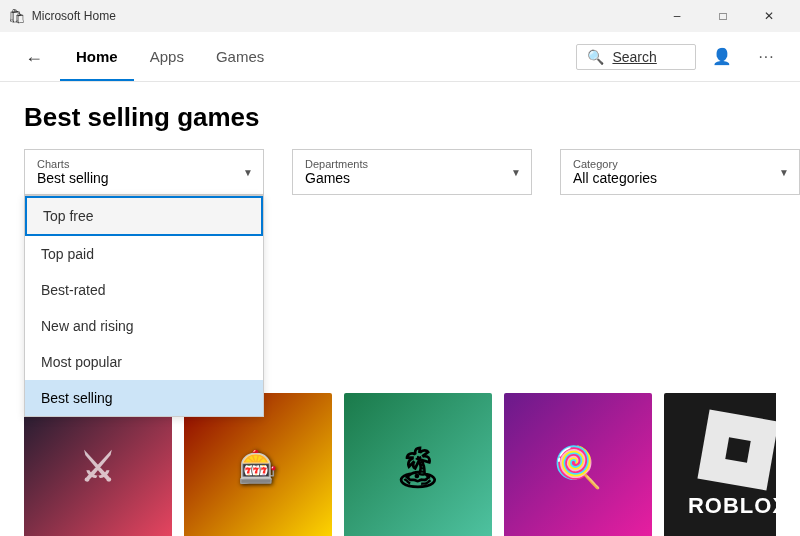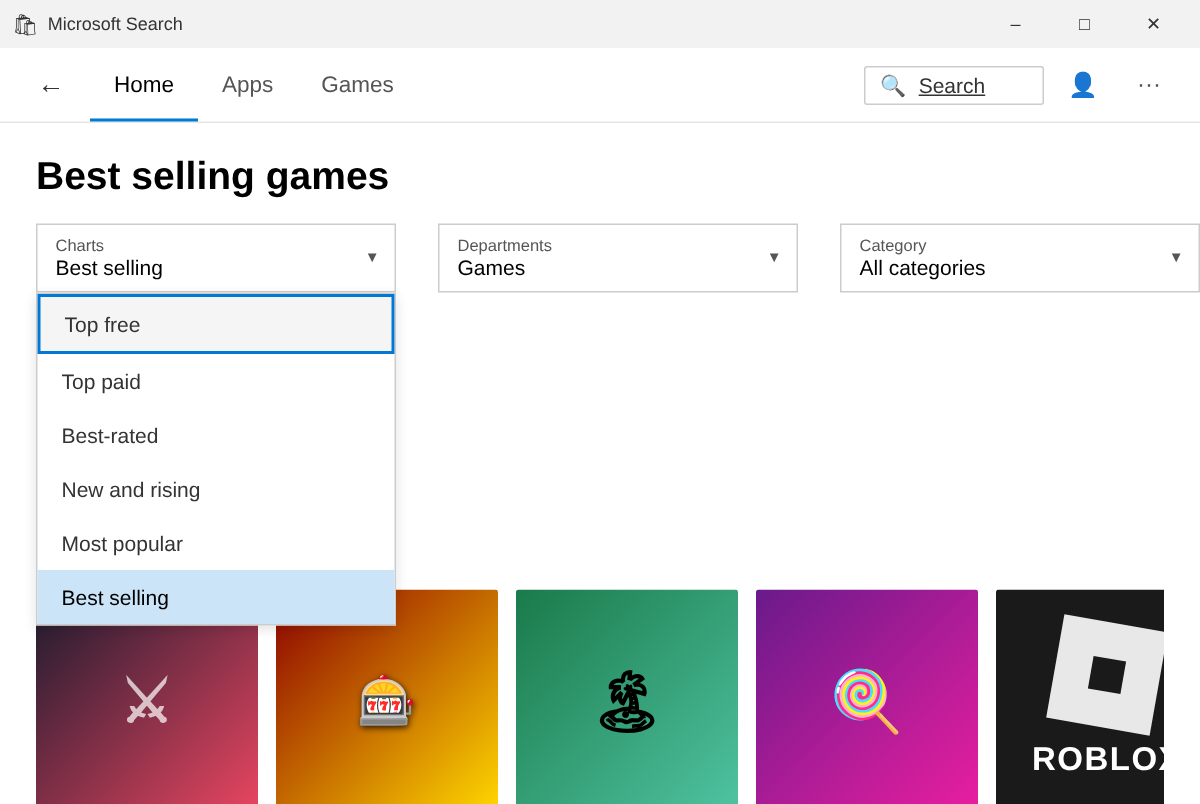--- a/index.html
+++ b/index.html
@@ -44,21 +44,21 @@
     .nav-tabs { display: flex; gap: 0; flex: 1; align-items: center; height: 100%; }
     .nav-tab {
       height: 100%;
       display: flex; align-items: center;
       padding: 0 16px;
       font-size: 15px;
       cursor: pointer;
       color: #555;
       position: relative;
     }
-    .nav-tab.active { color: #000; font-weight: 400; }
+    .nav-tab.active { color: #000; font-weight: 700; }
     .nav-tab.active::after {
       content: '';
       position: absolute;
       bottom: 0; left: 0; right: 0;
       height: 2px;
       background: #0078d4;
     }
     .nav-right { display: flex; align-items: center; gap: 8px; }
     .search-box {
       display: flex; align-items: center;
@@ -155,21 +155,21 @@
 
     .filter-container { position: relative; }
 
     .content-area { position: relative; }
   </style>
 </head>
 <body>
 
 <div class="title-bar">
   <span class="title-bar-icon">🛍</span>
-  <span class="title-bar-title">Microsoft Search</span>
+  <span class="title-bar-title">Microsoft Home</span>
   <div class="title-bar-controls">
     <button class="title-bar-btn">–</button>
     <button class="title-bar-btn">□</button>
     <button class="title-bar-btn close">✕</button>
   </div>
 </div>
 
 <div class="nav-bar">
   <div class="nav-back">←</div>
   <div class="nav-tabs">

